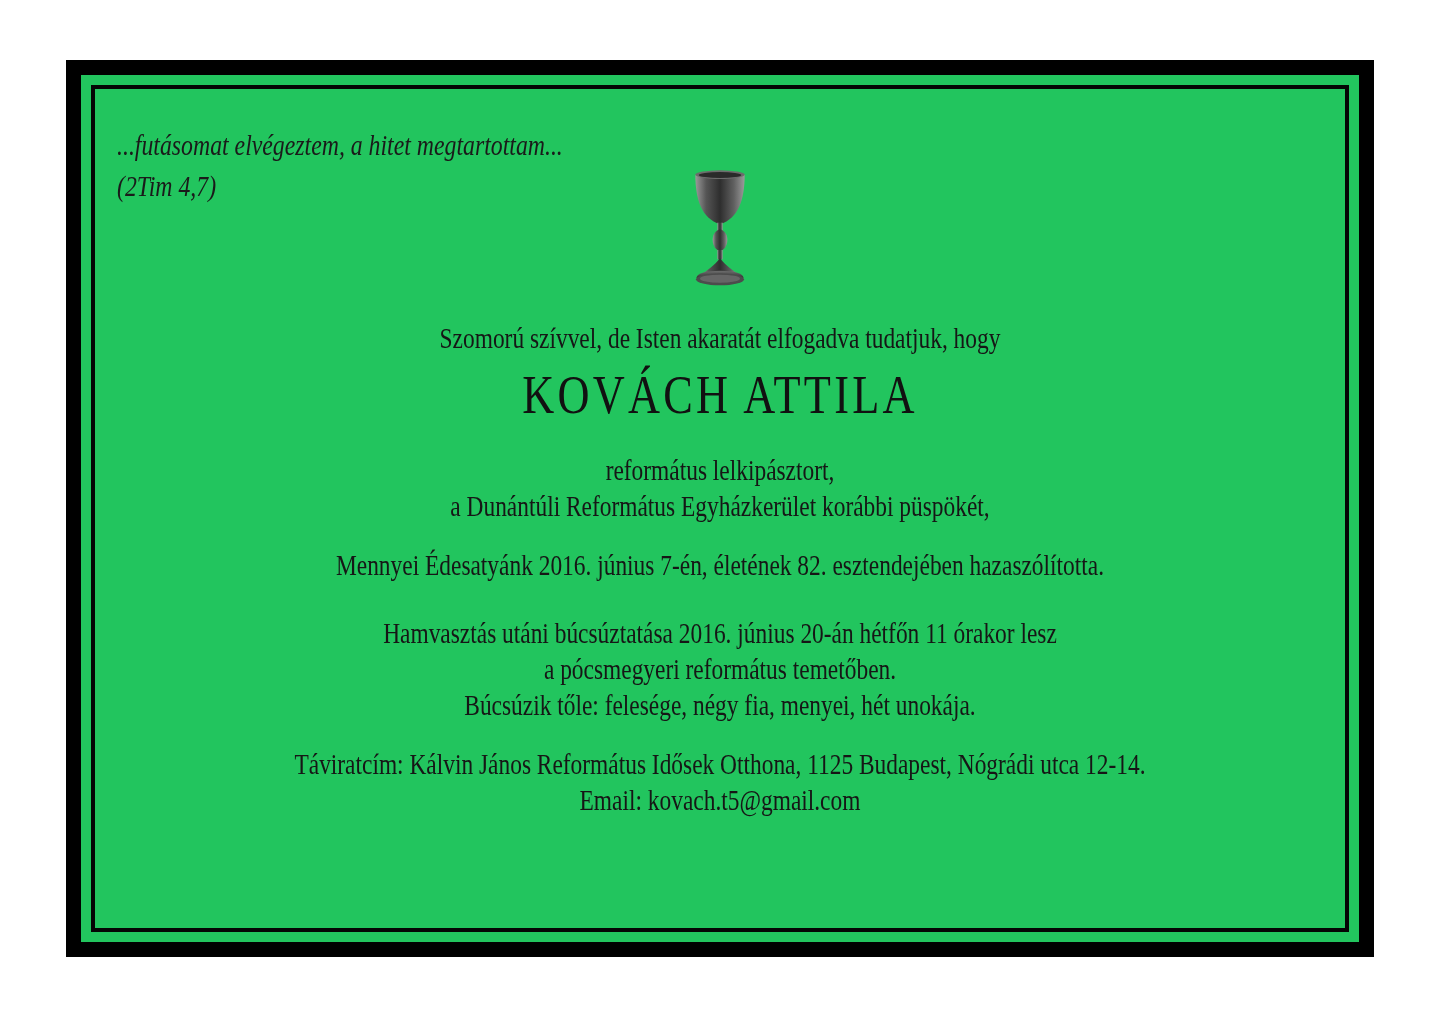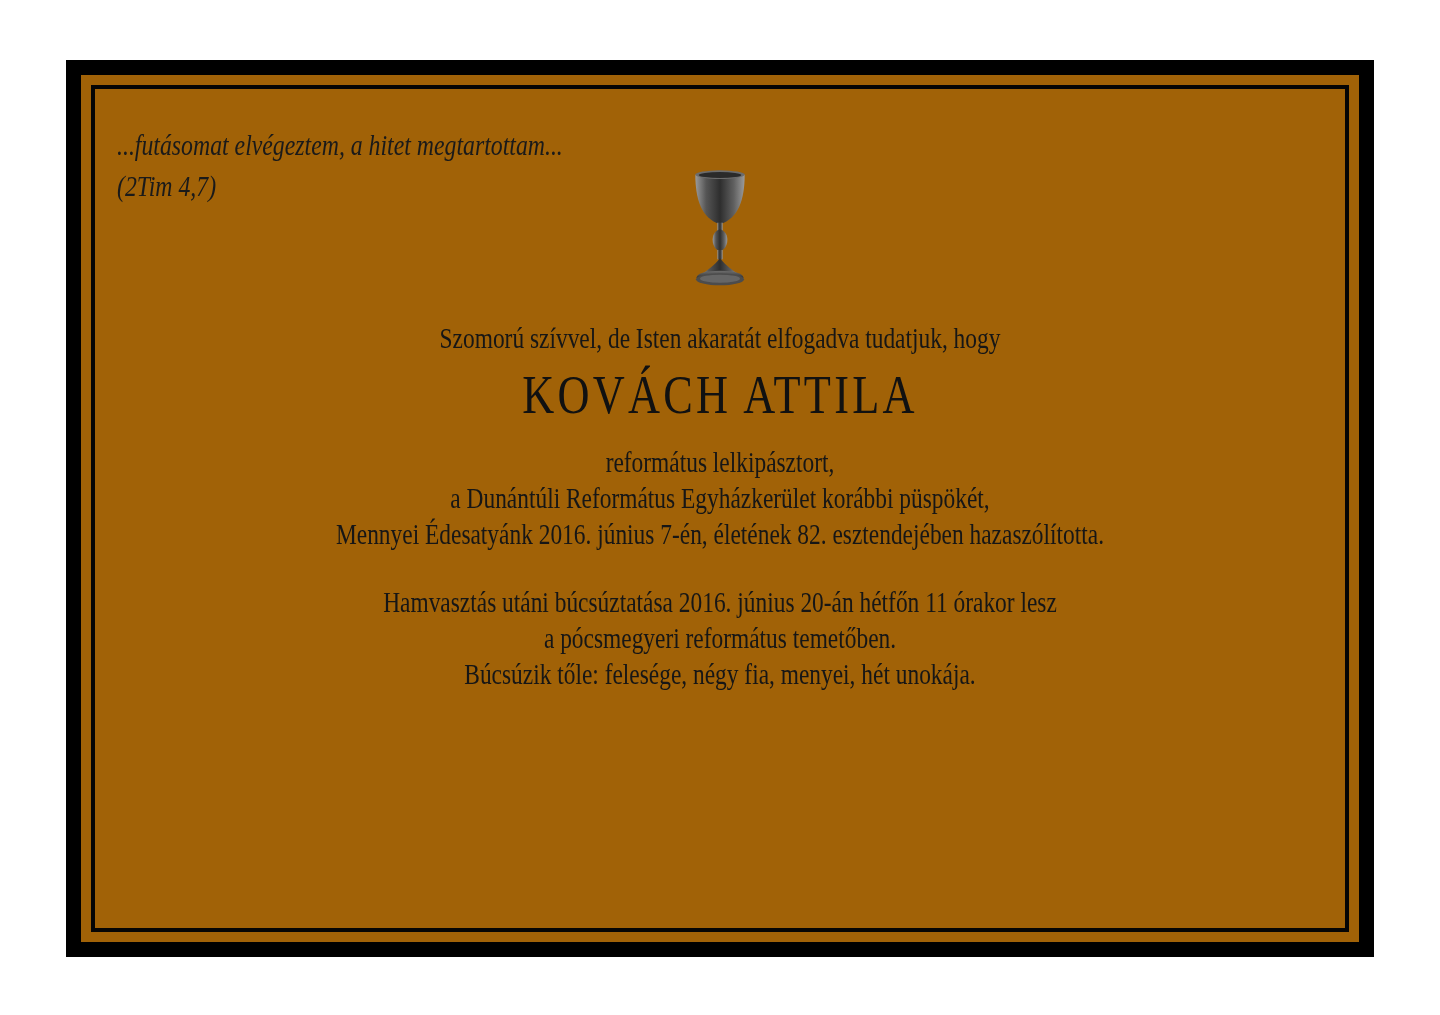--- a/index.html
+++ b/index.html
@@ -15,21 +15,21 @@
     color: #141414;
     overflow: hidden;
   }
   .frame-outer {
     position: absolute;
     left: 66px;
     top: 60px;
     right: 66px;
     bottom: 58px;
     border: 15px solid #000000;
-    background: #a16207;
+    background: #22c55e;
   }
   .frame-inner {
     position: absolute;
     inset: 10px;
     border: 4px solid #050505;
   }
   .content {
     position: absolute;
     inset: 0;
     display: flow-root;
@@ -68,22 +68,22 @@
     text-align: center;
     font-size: 54px;
     line-height: 66px;
     font-weight: normal;
     letter-spacing: 4px;
     white-space: nowrap;
     transform: scaleX(0.82);
     transform-origin: 50% 50%;
     color: #111111;
   }
-  .group-titles  { margin-top: 16px; }
-  .group-death   { }
+  .group-titles  { margin-top: 24px; }
+  .group-death   { margin-top: 23px; }
   .group-funeral { margin-top: 32px; }
   .group-wreath  { margin-top: 32px; }
   .group-contact { margin-top: 23px; }
 </style>
 </head>
 <body>
 
 <div class="frame-outer">
   <div class="frame-inner">
     <div class="content">
@@ -141,16 +141,20 @@
         <div class="line">Mennyei Édesatyánk 2016. június 7-én, életének 82. esztendejében hazaszólította.</div>
       </div>
 
       <div class="group-funeral">
         <div class="line">Hamvasztás utáni búcsúztatása 2016. június 20-án hétfőn 11 órakor lesz</div>
         <div class="line">a pócsmegyeri református temetőben.</div>
         <div class="line">Búcsúzik tőle: felesége, négy fia, menyei, hét unokája.</div>
       </div>
 
 
+      <div class="group-contact">
+        <div class="line">Táviratcím: Kálvin János Református Idősek Otthona, 1125 Budapest, Nógrádi utca 12-14.</div>
+        <div class="line">Email: kovach.t5@gmail.com</div>
+      </div>
 
     </div>
   </div>
 </div>
 
 </body></html>

